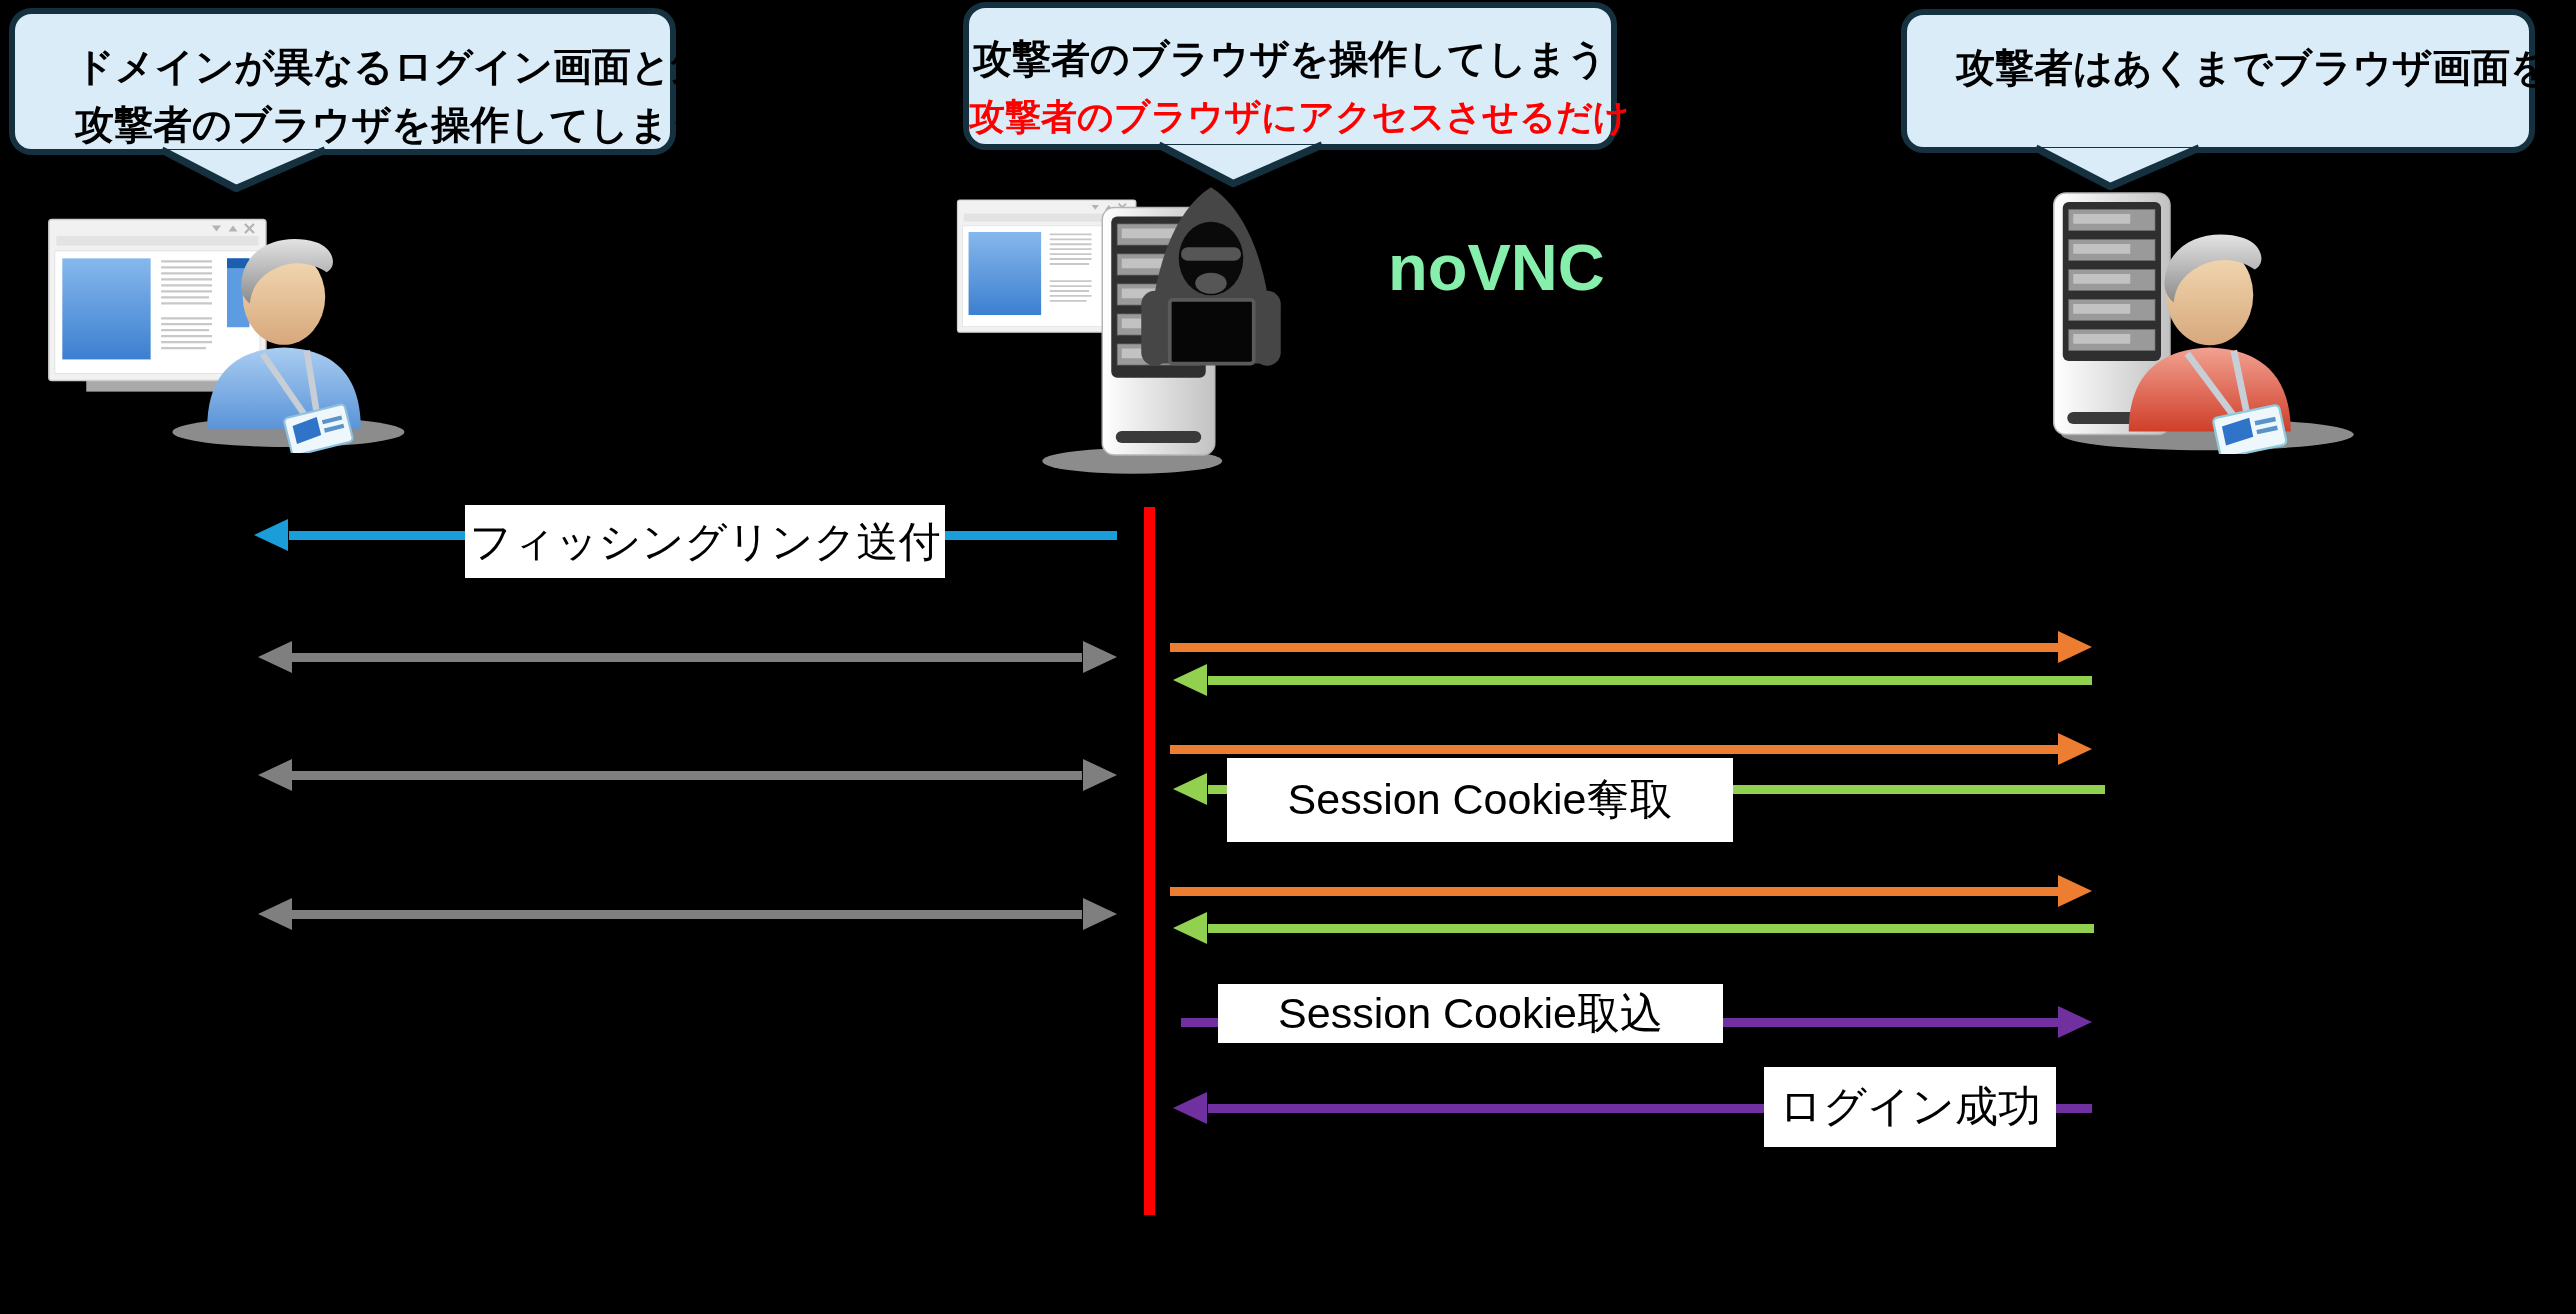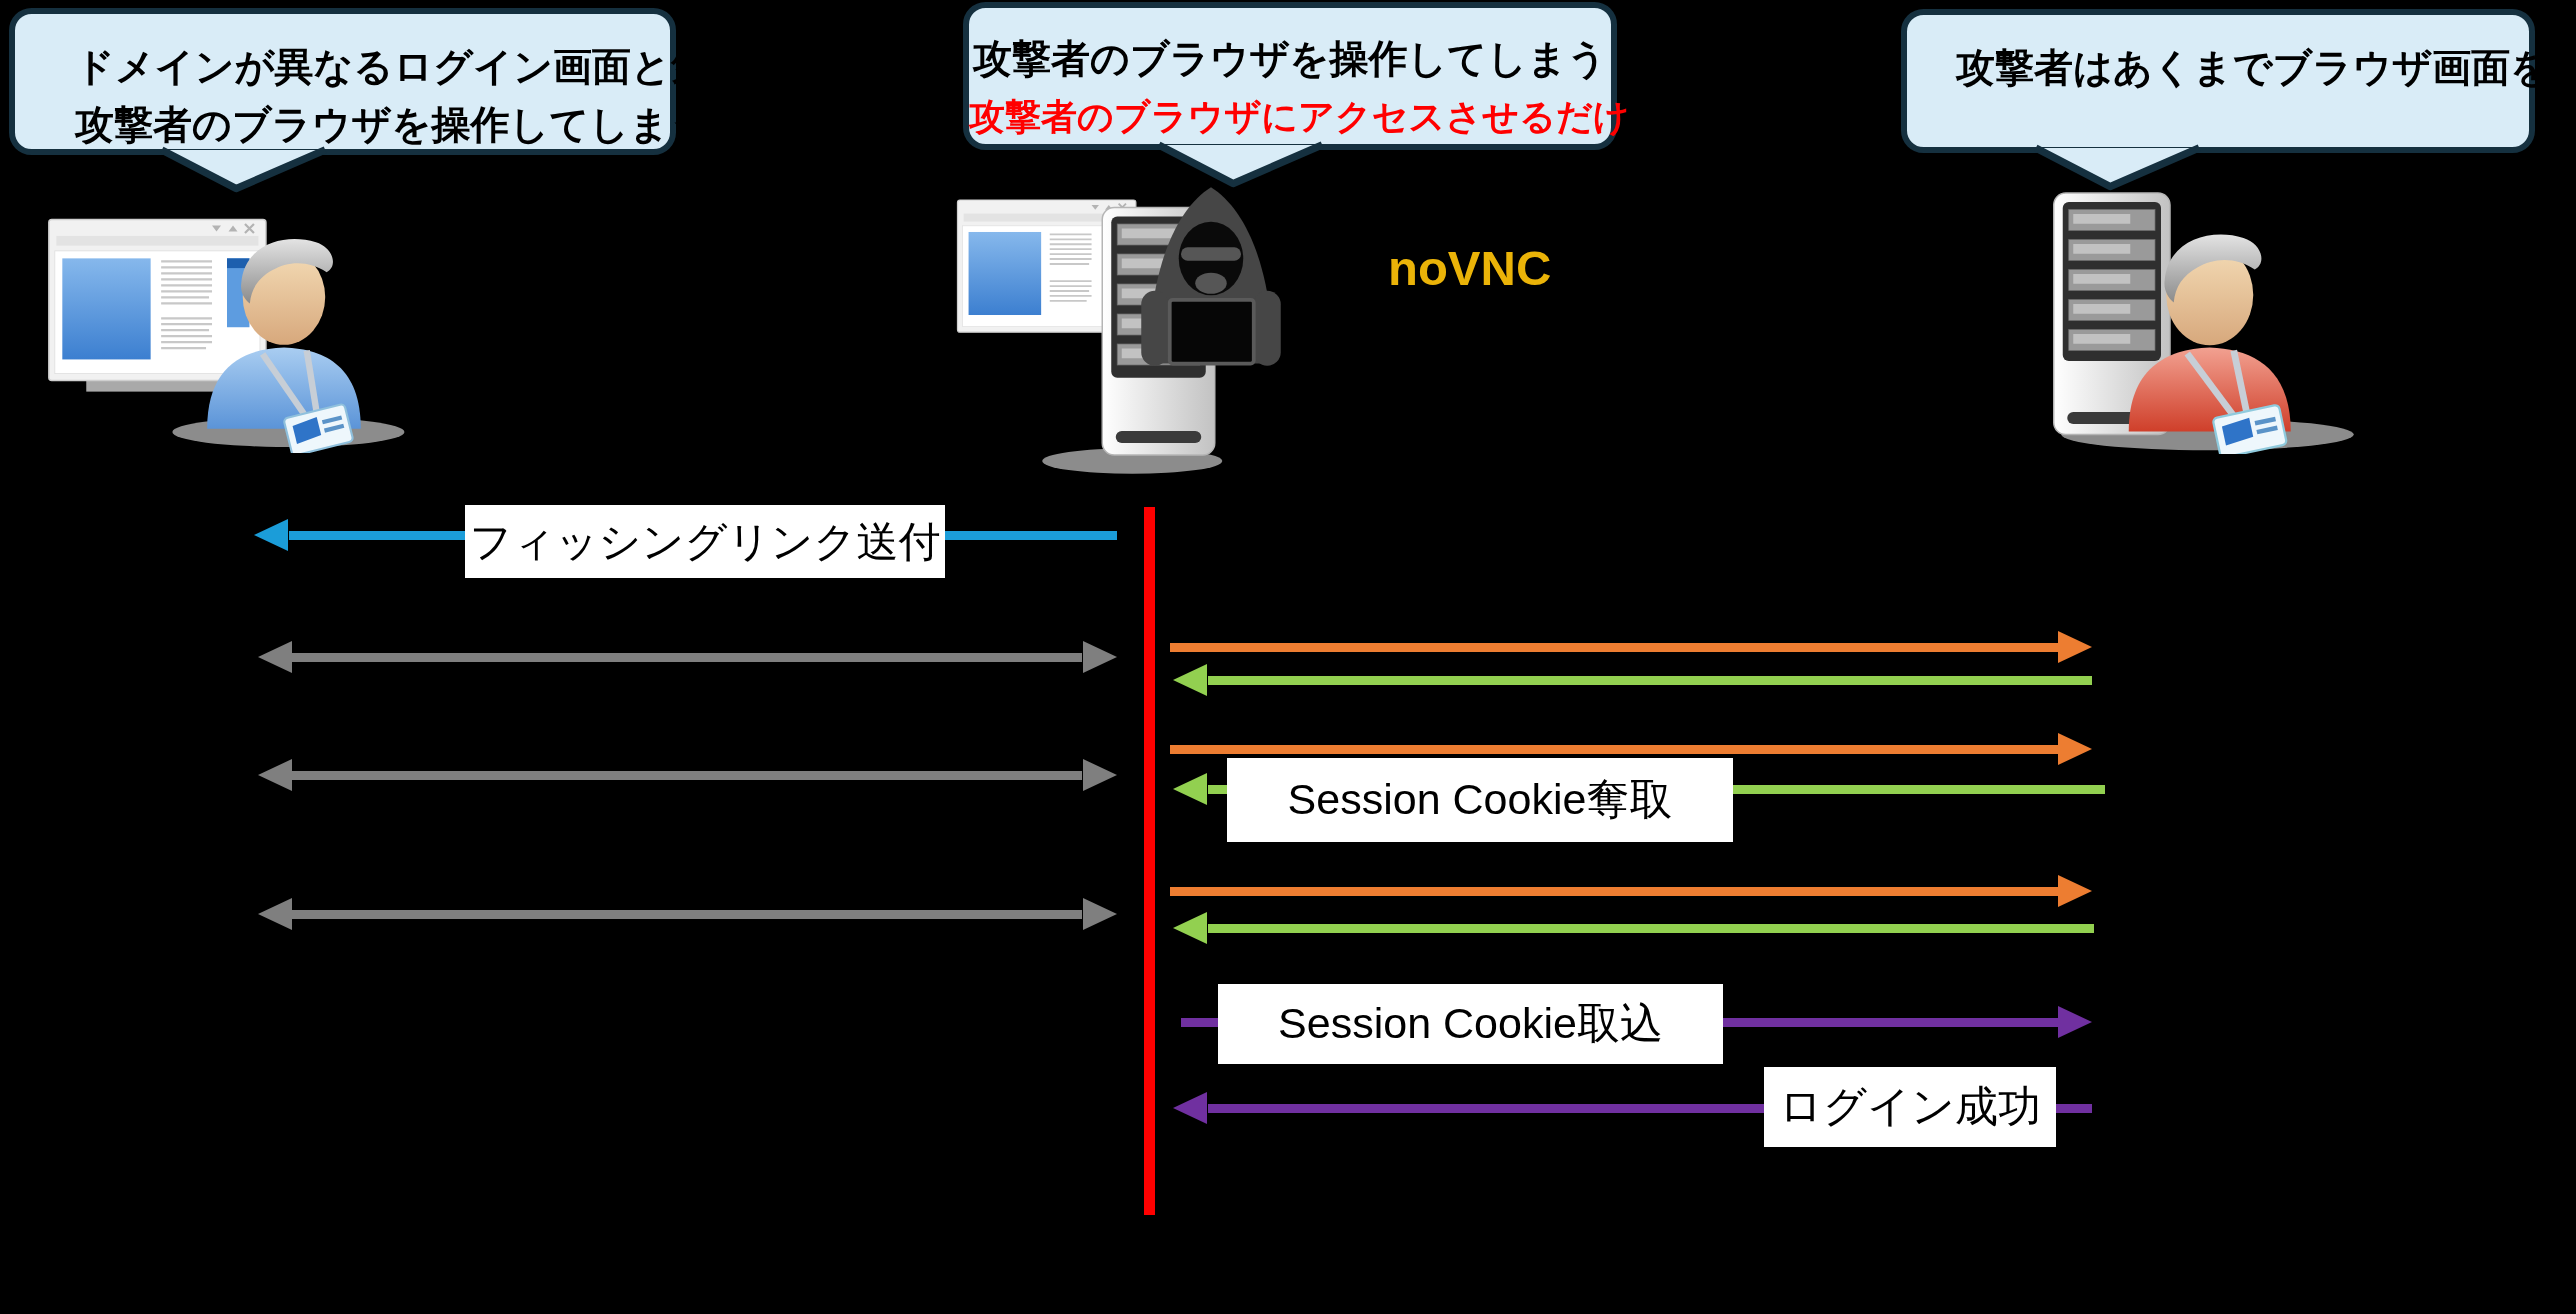--- a/index.html
+++ b/index.html
@@ -11,22 +11,22 @@
           border-radius:22.5px;color:#000;}
   .bubble .bl{white-space:nowrap;line-height:58px;font-size:39px;font-weight:bold;}
   .tail{position:absolute;overflow:visible;}
 
   #bubble-victim{left:9px;top:7.5px;width:667px;height:147px;padding:24px 15px 0 60px;}
   #bubble-attacker{left:963px;top:1.5px;width:654px;height:148px;padding:22.5px 0 0 0;text-align:center;}
   #bubble-attacker .l2{color:#ff0000;font-weight:bold;font-size:36px;}
   #bubble-origin{left:1901px;top:9px;width:634px;height:144px;padding:24px 15px 0 49px;}
 
   
-  #novnc{position:absolute;left:1388px;top:238px;width:225px;height:60px;color:#eab308;
-         font-weight:bold;font-size:49px;line-height:60px;}
+  #novnc{position:absolute;left:1388px;top:238px;width:225px;height:60px;color:#86efac;
+         font-weight:bold;font-size:65px;line-height:60px;}
 
   
   #divider{position:absolute;left:1144px;top:507px;width:11.2px;height:708px;background:#ff0000;}
   .line{position:absolute;height:9px;}
   .ah{position:absolute;width:0;height:0;border-top:16.5px solid transparent;border-bottom:16.5px solid transparent;}
   .msg-label{position:absolute;background:#ffffff;color:#000;display:flex;align-items:center;
              justify-content:center;white-space:nowrap;z-index:5;}
 
   .c-blue{background:#1b9dd9;}  .h-blue-l{border-right:34px solid #1b9dd9;}
   .c-gray{background:#7f7f7f;}  .h-gray-l{border-right:34px solid #7f7f7f;} .h-gray-r{border-left:34px solid #7f7f7f;}
@@ -241,17 +241,17 @@
   <div class="line c-green" style="left:1208px;top:924px;width:886px"></div>
 
   <div class="line c-purple" style="left:1181px;top:1018px;width:877px"></div>
   <div class="ah h-purple-r" style="left:2058px;top:1006px"></div>
 
   <div class="ah h-purple-l" style="left:1173px;top:1092px"></div>
   <div class="line c-purple" style="left:1208px;top:1104px;width:884px"></div>
 
   <div class="msg-label" style="left:465px;top:505px;width:480px;height:73px;font-size:42px">フィッシングリンク送付</div>
   <div class="msg-label" style="left:1227px;top:758px;width:506px;height:84px;font-size:43px">Session Cookie奪取</div>
-  <div class="msg-label" style="left:1218px;top:984px;width:505px;height:80px;font-size:43px">Session Cookie取込</div>
+  <div class="msg-label" style="left:1218px;top:984px;width:505px;height:59px;font-size:43px">Session Cookie取込</div>
   <div class="msg-label" style="left:1764px;top:1067px;width:292px;height:80px;font-size:43px">ログイン成功</div>
 
 </div>
 
 
 </body></html>

